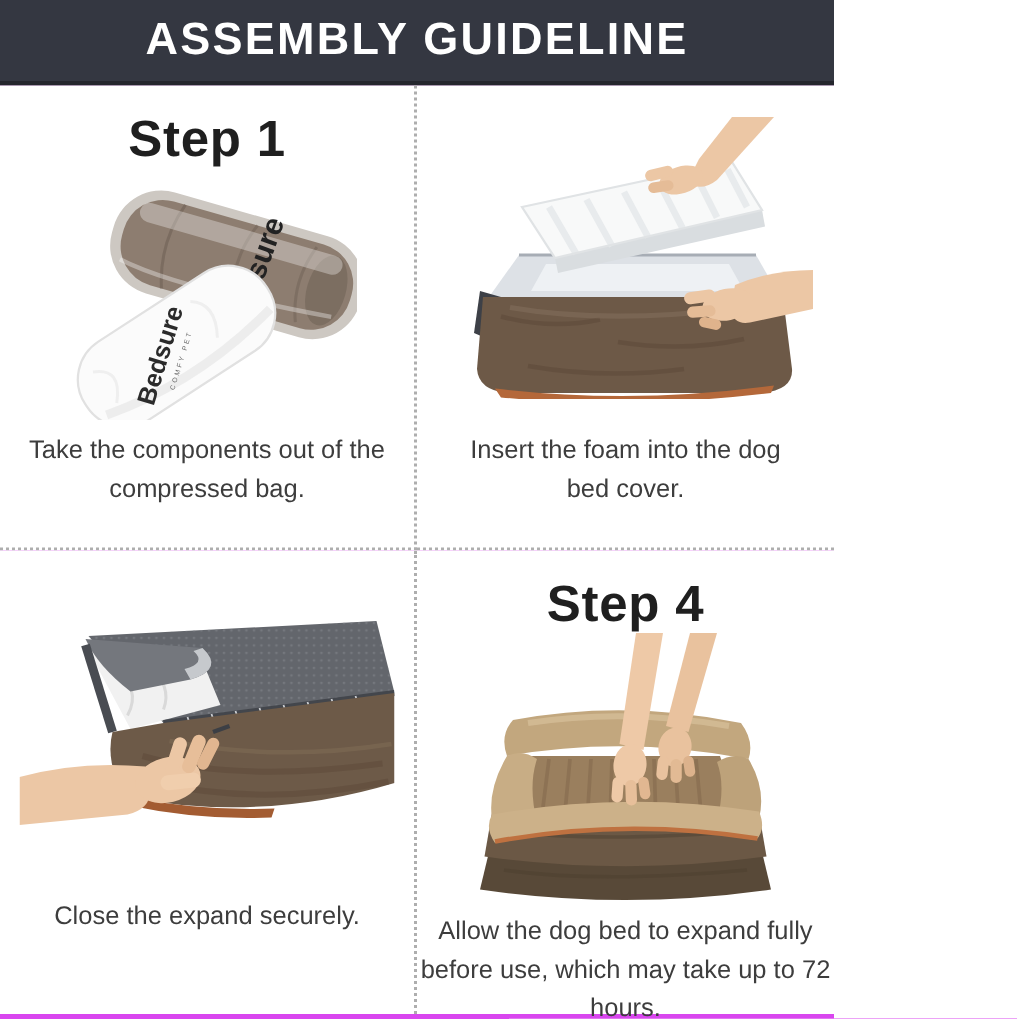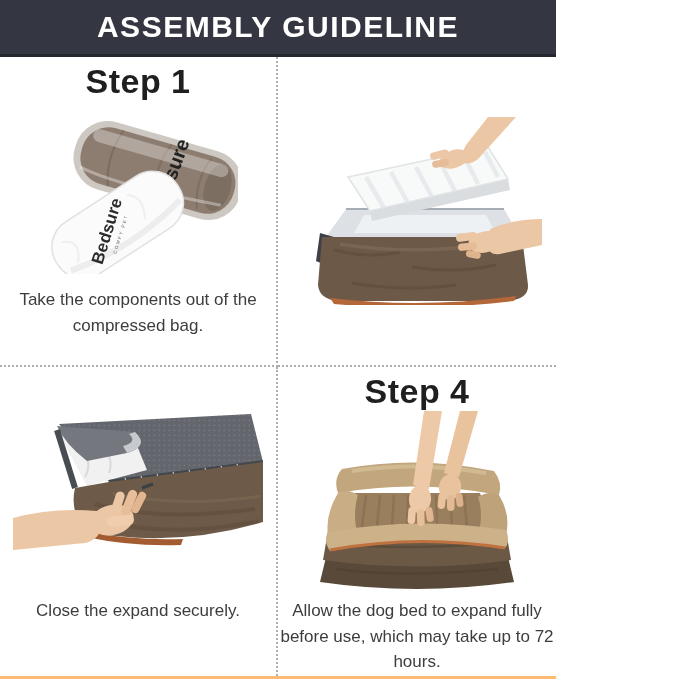--- a/index.html
+++ b/index.html
@@ -1,38 +1,38 @@
 <!DOCTYPE html>
 <html><head>
 <meta charset="utf-8">
 <style>
   * { margin:0; padding:0; box-sizing:border-box; }
   body { background:#ffffff; font-family:"Liberation Sans", sans-serif; }
   .page {
-    width:556px; height:679px; background:#fdba74; overflow:hidden;
+    width:556px; height:679px; background:#d946ef; overflow:hidden;
     position:relative;
   }
   .header {
     height:57px; background:#343741; border-bottom:3px solid #24262d;
     display:flex; align-items:center; justify-content:center;
   }
   .header-title {
     color:#ffffff; font-size:30px; font-weight:700; letter-spacing:1.5px;
   }
   .grid {
     display:grid; grid-template-columns:1fr 1fr; grid-template-rows:310px 309px;
   }
   .cell {
     display:flex; flex-direction:column; align-items:center;
     background:#ffffff;
   }
   .cell.c1, .cell.c3 { border-right:2px dotted #aeaeae; }
   .cell.c1, .cell.c2 { border-bottom:2px dotted #aeaeae; }
   .step-title {
-    margin-top:6px; font-size:34px; font-weight:600; color:#1f1f1f;
+    margin-top:18px; font-size:34px; font-weight:600; color:#1f1f1f;
     letter-spacing:0.5px; line-height:1.1;
   }
   .illustration-area {
     flex:1; width:100%; display:flex; align-items:center; justify-content:center;
   }
   .caption-zone {
     min-height:78px; width:100%; display:flex; justify-content:center;
   }
   .caption {
     font-size:17px; line-height:1.5; color:#3d3d3d; text-align:center;
@@ -113,20 +113,23 @@
           <rect x="138" y="34" width="19" height="7.5" rx="3.7" transform="rotate(-14 147 38)" fill="#ecc7a5"></rect>
           <rect x="140" y="43" width="17" height="7" rx="3.5" transform="rotate(-9 148 46)" fill="#e5bc97"></rect>
 
           <path d="M 250,102 L 250,128 L 208,137 Q 197,139 195,128 L 198,112 Q 222,102 250,102 Z" fill="#ecc7a5"></path>
           <ellipse cx="193" cy="125" rx="17" ry="10.5" transform="rotate(-12 193 125)" fill="#ecc7a5"></ellipse>
           <rect x="164" y="116" width="21" height="8" rx="4" transform="rotate(-8 174 120)" fill="#ecc7a5"></rect>
           <rect x="166" y="126" width="19" height="7.5" rx="3.7" transform="rotate(-4 175 129)" fill="#e5bc97"></rect>
           <rect x="174" y="134" width="15" height="7" rx="3.5" transform="rotate(12 181 137)" fill="#dfb38c"></rect>
         </svg>
       </div>
+      <div class="caption-zone">
+        <div class="caption cap-2">Insert the foam into the dog bed cover.</div>
+      </div>
     </div>
 
     <div class="cell c3">
       <div class="illustration-area">
         <svg width="250" height="158" viewBox="0 0 250 158">
           <defs>
             <pattern id="mesh-dots" width="5" height="5" patternUnits="userSpaceOnUse">
               <circle cx="1.3" cy="1.3" r="0.9" fill="#84878d"></circle>
             </pattern>
           </defs>

